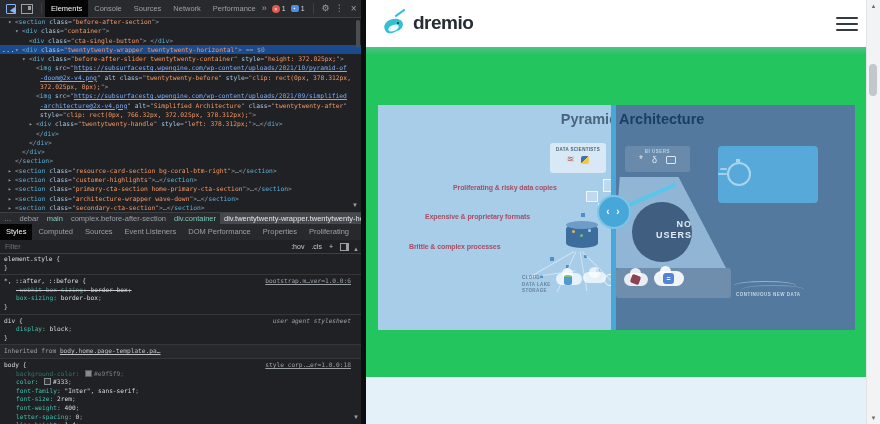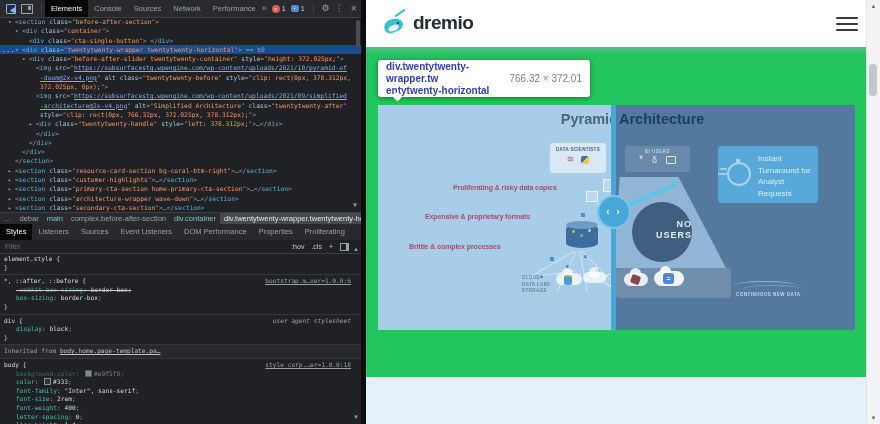--- a/index.html
+++ b/index.html
@@ -214,21 +214,21 @@
   <div id="crumbs">
       <span class="crumb">…</span>
       <span class="crumb">debar</span>
       <span class="crumb teal">main</span>
       <span class="crumb">complex.before-after-section</span>
       <span class="crumb teal">div.container</span>
       <span class="crumb sel">div.twentytwenty-wrapper.twentytwenty-horizontal</span>
     </div>
   <div id="style-tabs">
       <span class="stab sel">Styles</span>
-      <span class="stab">Listeners</span>
+      <span class="stab">Computed</span>
       <span class="stab">Sources</span>
       <span class="stab">Event Listeners</span>
       <span class="stab">DOM Performance</span>
       <span class="stab">Properties</span>
       <span class="stab">Proliferating</span>
     </div>
 
   <div id="filter-bar">
     <span class="filter-ph">Filter</span>
     <span class="fb-right">
@@ -285,27 +285,20 @@
       <span class="logo-word">dremio</span>
     </div>
     <div id="hamburger">
         <div></div>
         <div></div>
         <div></div>
       </div>
   </div>
   <div class="hdr-shadow"></div>
 
-  <div id="tooltip">
-    <span class="tt-sel">
-      <span>div.twentytwenty-wrapper.tw</span><br>
-      <span>entytwenty-horizontal</span>
-    </span>
-    <span class="tt-dims">766.32 × 372.01</span>
-  </div>
 
   <div id="slider">
     <div class="half before">
       <div class="title title-before">Pyramid</div>
 
       <div class="ds-badge">
         <div class="ds-label">DATA SCIENTISTS</div>
         <div class="ds-icons">
           <span class="ic-dbt">≋</span>
           <span class="ic-python"></span>
@@ -370,26 +363,20 @@
       <div class="gauge">
         <div>NO</div>
         <div>USERS</div>
       </div>
       <div class="needle"></div>
 
       <div class="benefit-box">
         <span class="stopwatch"></span>
         <span class="speed1"></span>
           <span class="speed2"></span>
-        <div class="benefit-text">
-          <div>Instant</div>
-          <div>Turnaround for</div>
-          <div>Analyst</div>
-          <div>Requests</div>
-        </div>
       </div>
 
       <div class="bottom-panel"></div>
       <span class="cloudw" style="left:10px;top:168px;width:24px;height:13px;background:rgba(255,255,255,.85)">
           <span class="ic-maroon"></span>
         </span>
       <span class="cloudw" style="left:40px;top:166px;width:30px;height:15px;background:rgba(255,255,255,.9)">
           <span class="ic-blue">=</span>
         </span>
       <span class="wave" style="left:120px;top:176px"></span>

